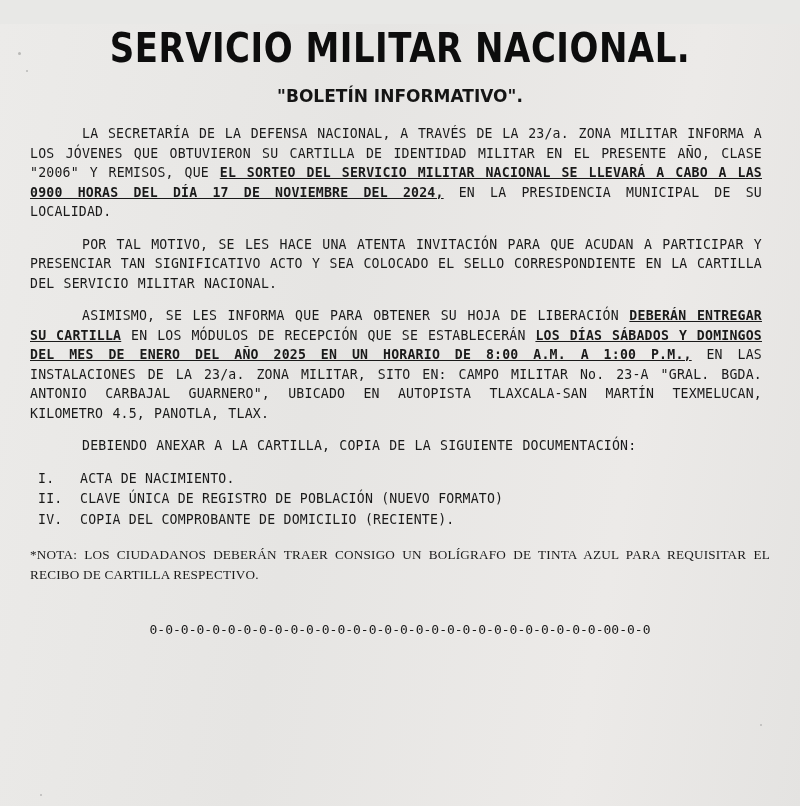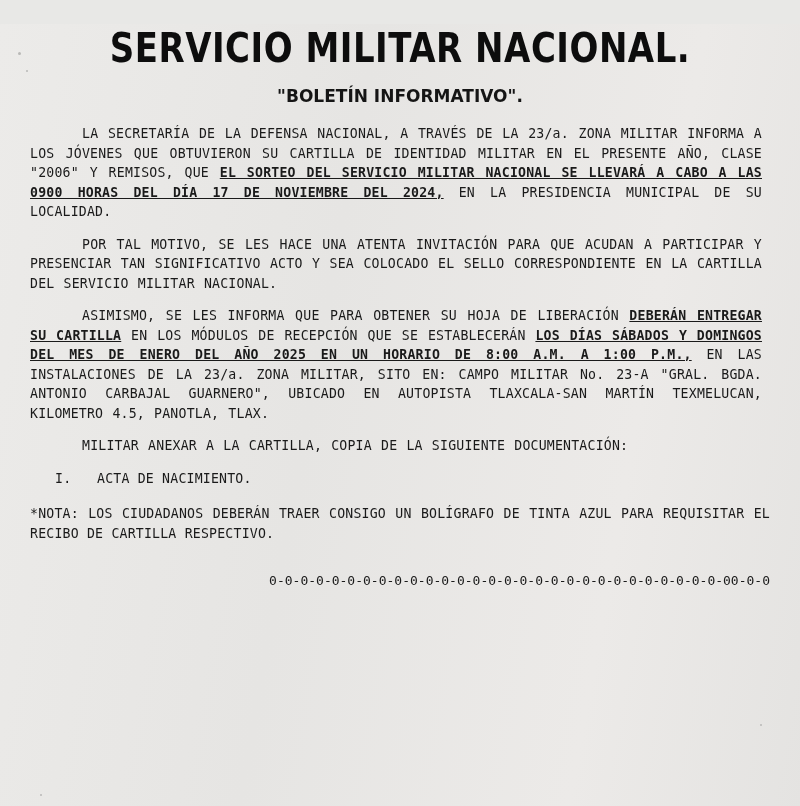--- a/index.html
+++ b/index.html
@@ -62,39 +62,40 @@
     margin: 0 8px 13px 0;
     text-align: justify;
     text-indent: 52px;
     word-spacing: 1px;
   }
   .b { font-weight: bold; }
   .bu { font-weight: bold; text-decoration: underline; }
 
   ol.doclist {
     list-style: none;
-    margin: 2px 0 0 17px;
+    margin: 2px 0 0 0;
     padding: 0 0 0 8px;
   }
   ol.doclist li {
     margin: 0 0 1px 0;
     font-size: 13.2px;
     line-height: 19.5px;
     white-space: nowrap;
   }
   .li-num { display: inline-block; width: 42px; }
   .note {
     margin: 16px 0 0 0;
     font-size: 13.2px;
     line-height: 19.5px;
     text-align: justify;
+    font-family: Liberation Serif, serif;
   }
   .footer-rule {
-    margin: 28px 0 0 0;
-    text-align: right;
+    margin: 36px 0 0 0;
+    text-align: center;
     font-size: 13px;
     letter-spacing: 0px;
     color: #1a1a1a;
   }
 </style>
 </head>
 <body>
 
 <div class="page">
 
@@ -109,24 +110,26 @@
   <div class="body">
 
     <p class="par"><span>LA SECRETARÍA DE LA DEFENSA NACIONAL, A TRAVÉS DE LA 23/a. ZONA MILITAR INFORMA A LOS JÓVENES QUE OBTUVIERON SU CARTILLA DE IDENTIDAD MILITAR EN EL PRESENTE AÑO, CLASE "2006" Y REMISOS, QUE </span><span class="bu">EL SORTEO DEL SERVICIO MILITAR NACIONAL SE LLEVARÁ A CABO A LAS 0900 HORAS DEL DÍA 17 DE NOVIEMBRE DEL 2024,</span><span> EN LA PRESIDENCIA MUNICIPAL DE SU LOCALIDAD.</span></p>
 
 
     <p class="par">POR TAL MOTIVO, SE LES HACE UNA ATENTA INVITACIÓN PARA QUE ACUDAN A PARTICIPAR Y PRESENCIAR TAN SIGNIFICATIVO ACTO Y SEA COLOCADO EL SELLO CORRESPONDIENTE EN LA CARTILLA DEL SERVICIO MILITAR NACIONAL.</p>
 
 
     <p class="par"><span>ASIMISMO, SE LES INFORMA QUE PARA OBTENER SU HOJA DE LIBERACIÓN </span><span class="bu">DEBERÁN ENTREGAR SU CARTILLA</span><span> EN LOS MÓDULOS DE RECEPCIÓN QUE SE ESTABLECERÁN </span><span class="bu">LOS DÍAS SÁBADOS Y DOMINGOS DEL MES DE ENERO DEL AÑO 2025 EN UN HORARIO DE 8:00 A.M. A 1:00 P.M.,</span><span> EN LAS INSTALACIONES DE LA 23/a. ZONA MILITAR, SITO EN: CAMPO MILITAR No. 23-A "GRAL. BGDA. ANTONIO CARBAJAL GUARNERO", UBICADO EN AUTOPISTA TLAXCALA-SAN MARTÍN TEXMELUCAN, KILOMETRO 4.5, PANOTLA, TLAX.</span></p>
 
-    <p class="par">MILITAR ANEXAR A LA CARTILLA, COPIA DE LA SIGUIENTE DOCUMENTACIÓN:</p>
+    <p class="par">DEBIENDO ANEXAR A LA CARTILLA, COPIA DE LA SIGUIENTE DOCUMENTACIÓN:</p>
 
     <ol class="doclist">
       <li><span class="li-num">I.</span><span>ACTA DE NACIMIENTO.</span></li>
+      <li><span class="li-num">II.</span><span>CLAVE ÚNICA DE REGISTRO DE POBLACIÓN (NUEVO FORMATO)</span></li>
+      <li><span class="li-num">IV.</span><span>COPIA DEL COMPROBANTE DE DOMICILIO (RECIENTE).</span></li>
     </ol>
 
     <p class="note">*NOTA: LOS CIUDADANOS DEBERÁN TRAER CONSIGO UN BOLÍGRAFO DE TINTA AZUL PARA REQUISITAR EL RECIBO DE CARTILLA RESPECTIVO.</p>
 
     <div class="footer-rule">0-0-0-0-0-0-0-0-0-0-0-0-0-0-0-0-0-0-0-0-0-0-0-0-0-0-0-0-0-00-0-0</div>
 
   </div>
 </div>
 
 </body></html>

